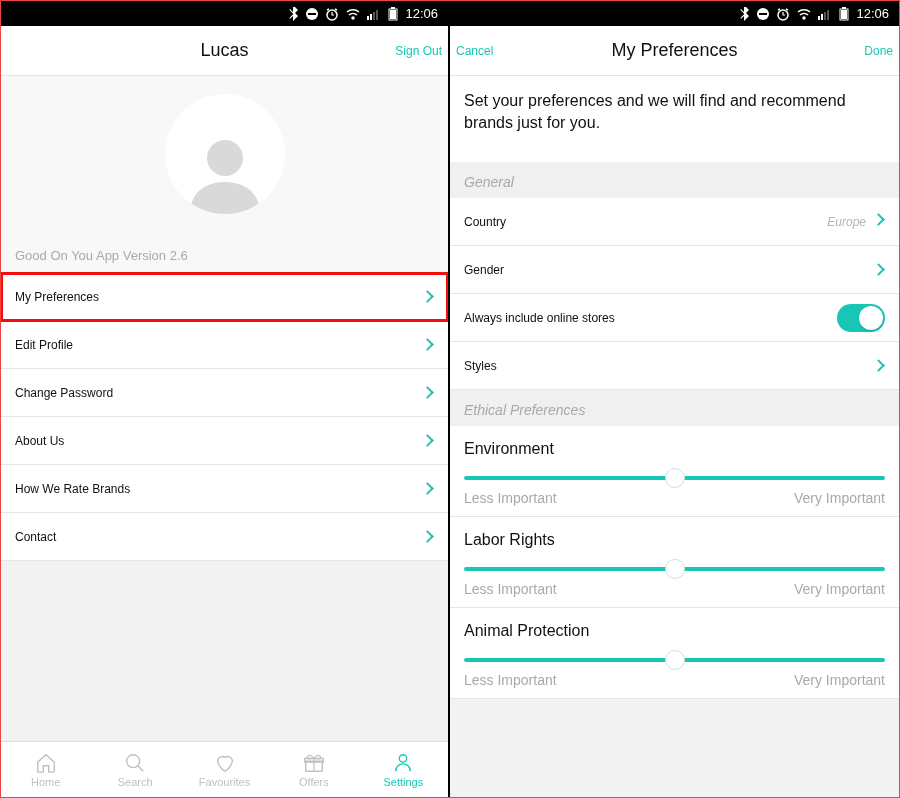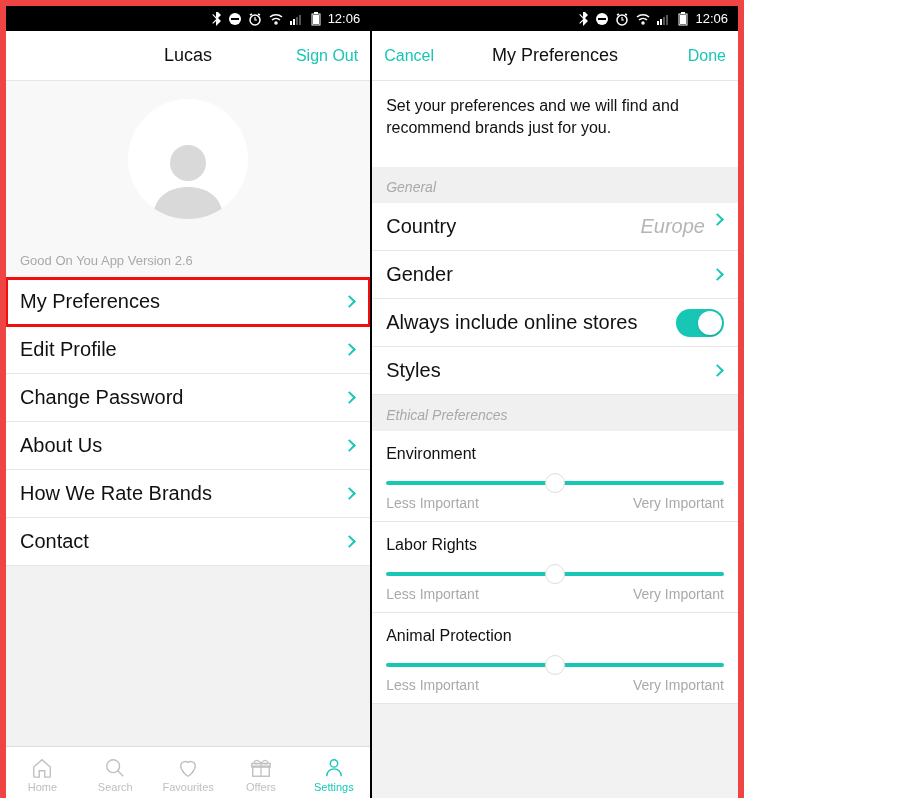--- a/index.html
+++ b/index.html
@@ -1,32 +1,32 @@
 <!DOCTYPE html>
 <html><head>
 <meta charset="utf-8">
 <style>
   * { box-sizing: border-box; margin: 0; padding: 0; font-family: -apple-system, "Helvetica Neue", Arial, sans-serif; }
   body { background: #fff; }
-  .wrap { display: flex; width: 744px; height: 798px; border: 6px solid #ef4444; }
+  .wrap { display: flex; width: 900px; height: 798px; border: 1px solid #ef4444; }
   .phone { width: 449px; height: 796px; display: flex; flex-direction: column; background: #fff; position: relative; }
   .phone.left { border-right: 2px solid #000; }
   .statusbar { height: 25px; background: #000; color: #fff; display: flex; align-items: center; justify-content: flex-end; padding: 0 10px; font-size: 13px; gap: 6px; }
   .statusbar .icons { display: flex; gap: 6px; align-items: center; }
   .sb-icon { display:inline-flex; align-items:center; }
-  .navbar { height: 50px; display: flex; align-items: center; border-bottom: 1px solid #e5e5e5; padding: 0 12px; font-size: 17px; }
-  .nav-left, .nav-right { width: 80px; font-size: 16px; }
+  .navbar { height: 50px; display: flex; align-items: center; border-bottom: 1px solid #e5e5e5; padding: 0 6px; font-size: 17px; }
+  .nav-left, .nav-right { width: 80px; font-size: 12px; }
   .nav-center { flex: 1; text-align: center; font-size: 18px; color: #111; }
   .nav-right { text-align: right; }
   .accent { color: #18c6b6; }
   .content { flex: 1; overflow: hidden; background: #f2f2f2; }
   .avatar-zone { padding: 18px 0 8px 0; display: flex; justify-content: center; background:#f8f8f8;}
   .avatar { width: 120px; height: 120px; border-radius: 60px; background: #fff; display:flex; align-items:flex-end; justify-content:center; overflow:hidden;}
   .version { color: #a9a9a9; font-size: 13px; padding: 26px 14px 10px 14px; background:#f8f8f8;}
-  .row { display: flex; align-items: center; justify-content: space-between; padding: 12px 14px; height: 48px; background: #fff; border-bottom: 1px solid #e6e6e6; font-size: 20px; color: #111; }
+  .row { display: flex; align-items: center; justify-content: space-between; padding: 12px 14px; height: 48px; background: #fff; border-bottom: 1px solid #e6e6e6; font-size: 12px; color: #111; }
   .row.highlight { outline: 3px solid #f30d0d; outline-offset: -2px; }
   .row .value { color: #b5b5b5; margin-right:8px;}
   .row-right { display:flex; align-items:flex-start;font-style:italic;}
   .section-header { color: #a9a9a9; font-size: 14px; padding: 14px 14px 8px 14px; background: #f0f0f0; }
   .section-header.tight { padding: 12px 14px 8px; font-style: italic; }
   .chev { width: 9px; height: 9px; border-right: 2px solid #18c6b6; border-top: 2px solid #18c6b6; transform: rotate(45deg); margin-right:2px;}
   .tabbar { height: 56px; display: flex; border-top: 1px solid #ddd; background:#fff;}
   .tab { flex:1; display:flex; flex-direction:column; align-items:center; justify-content:center; color:#bfbfbf; font-size:11px; gap:2px;}
   .tab.accent { color:#18c6b6;}
   .tab-icon { width:22px; height:22px; }

